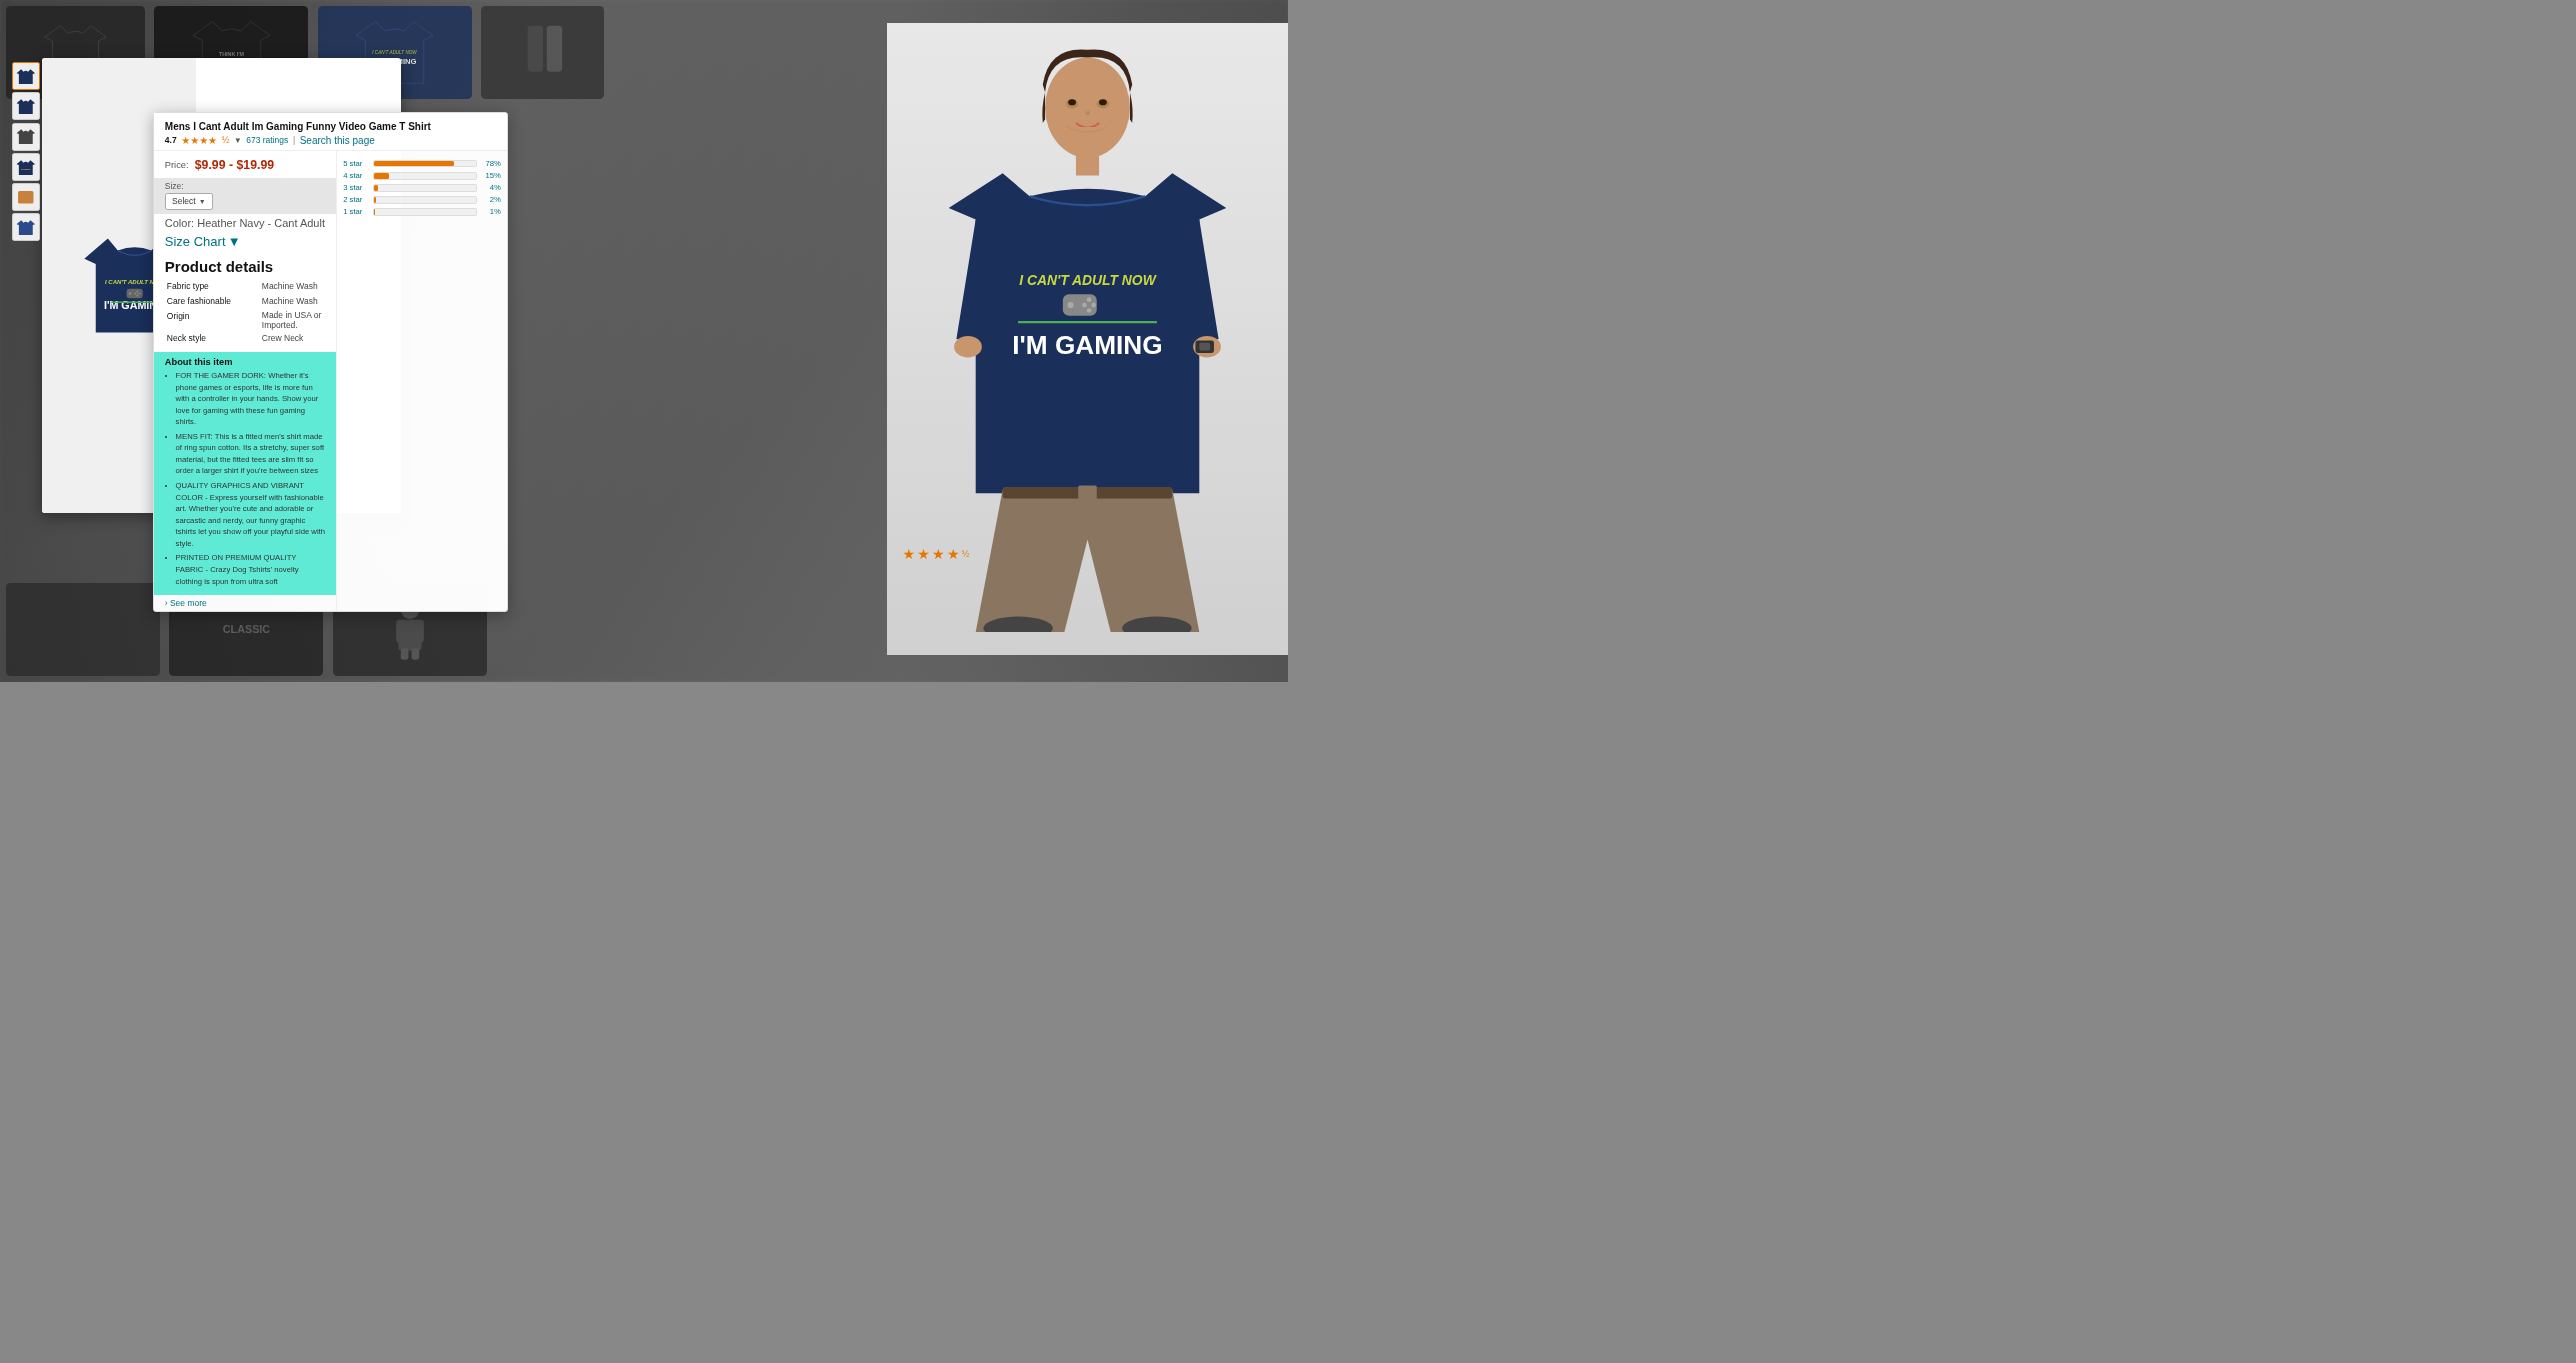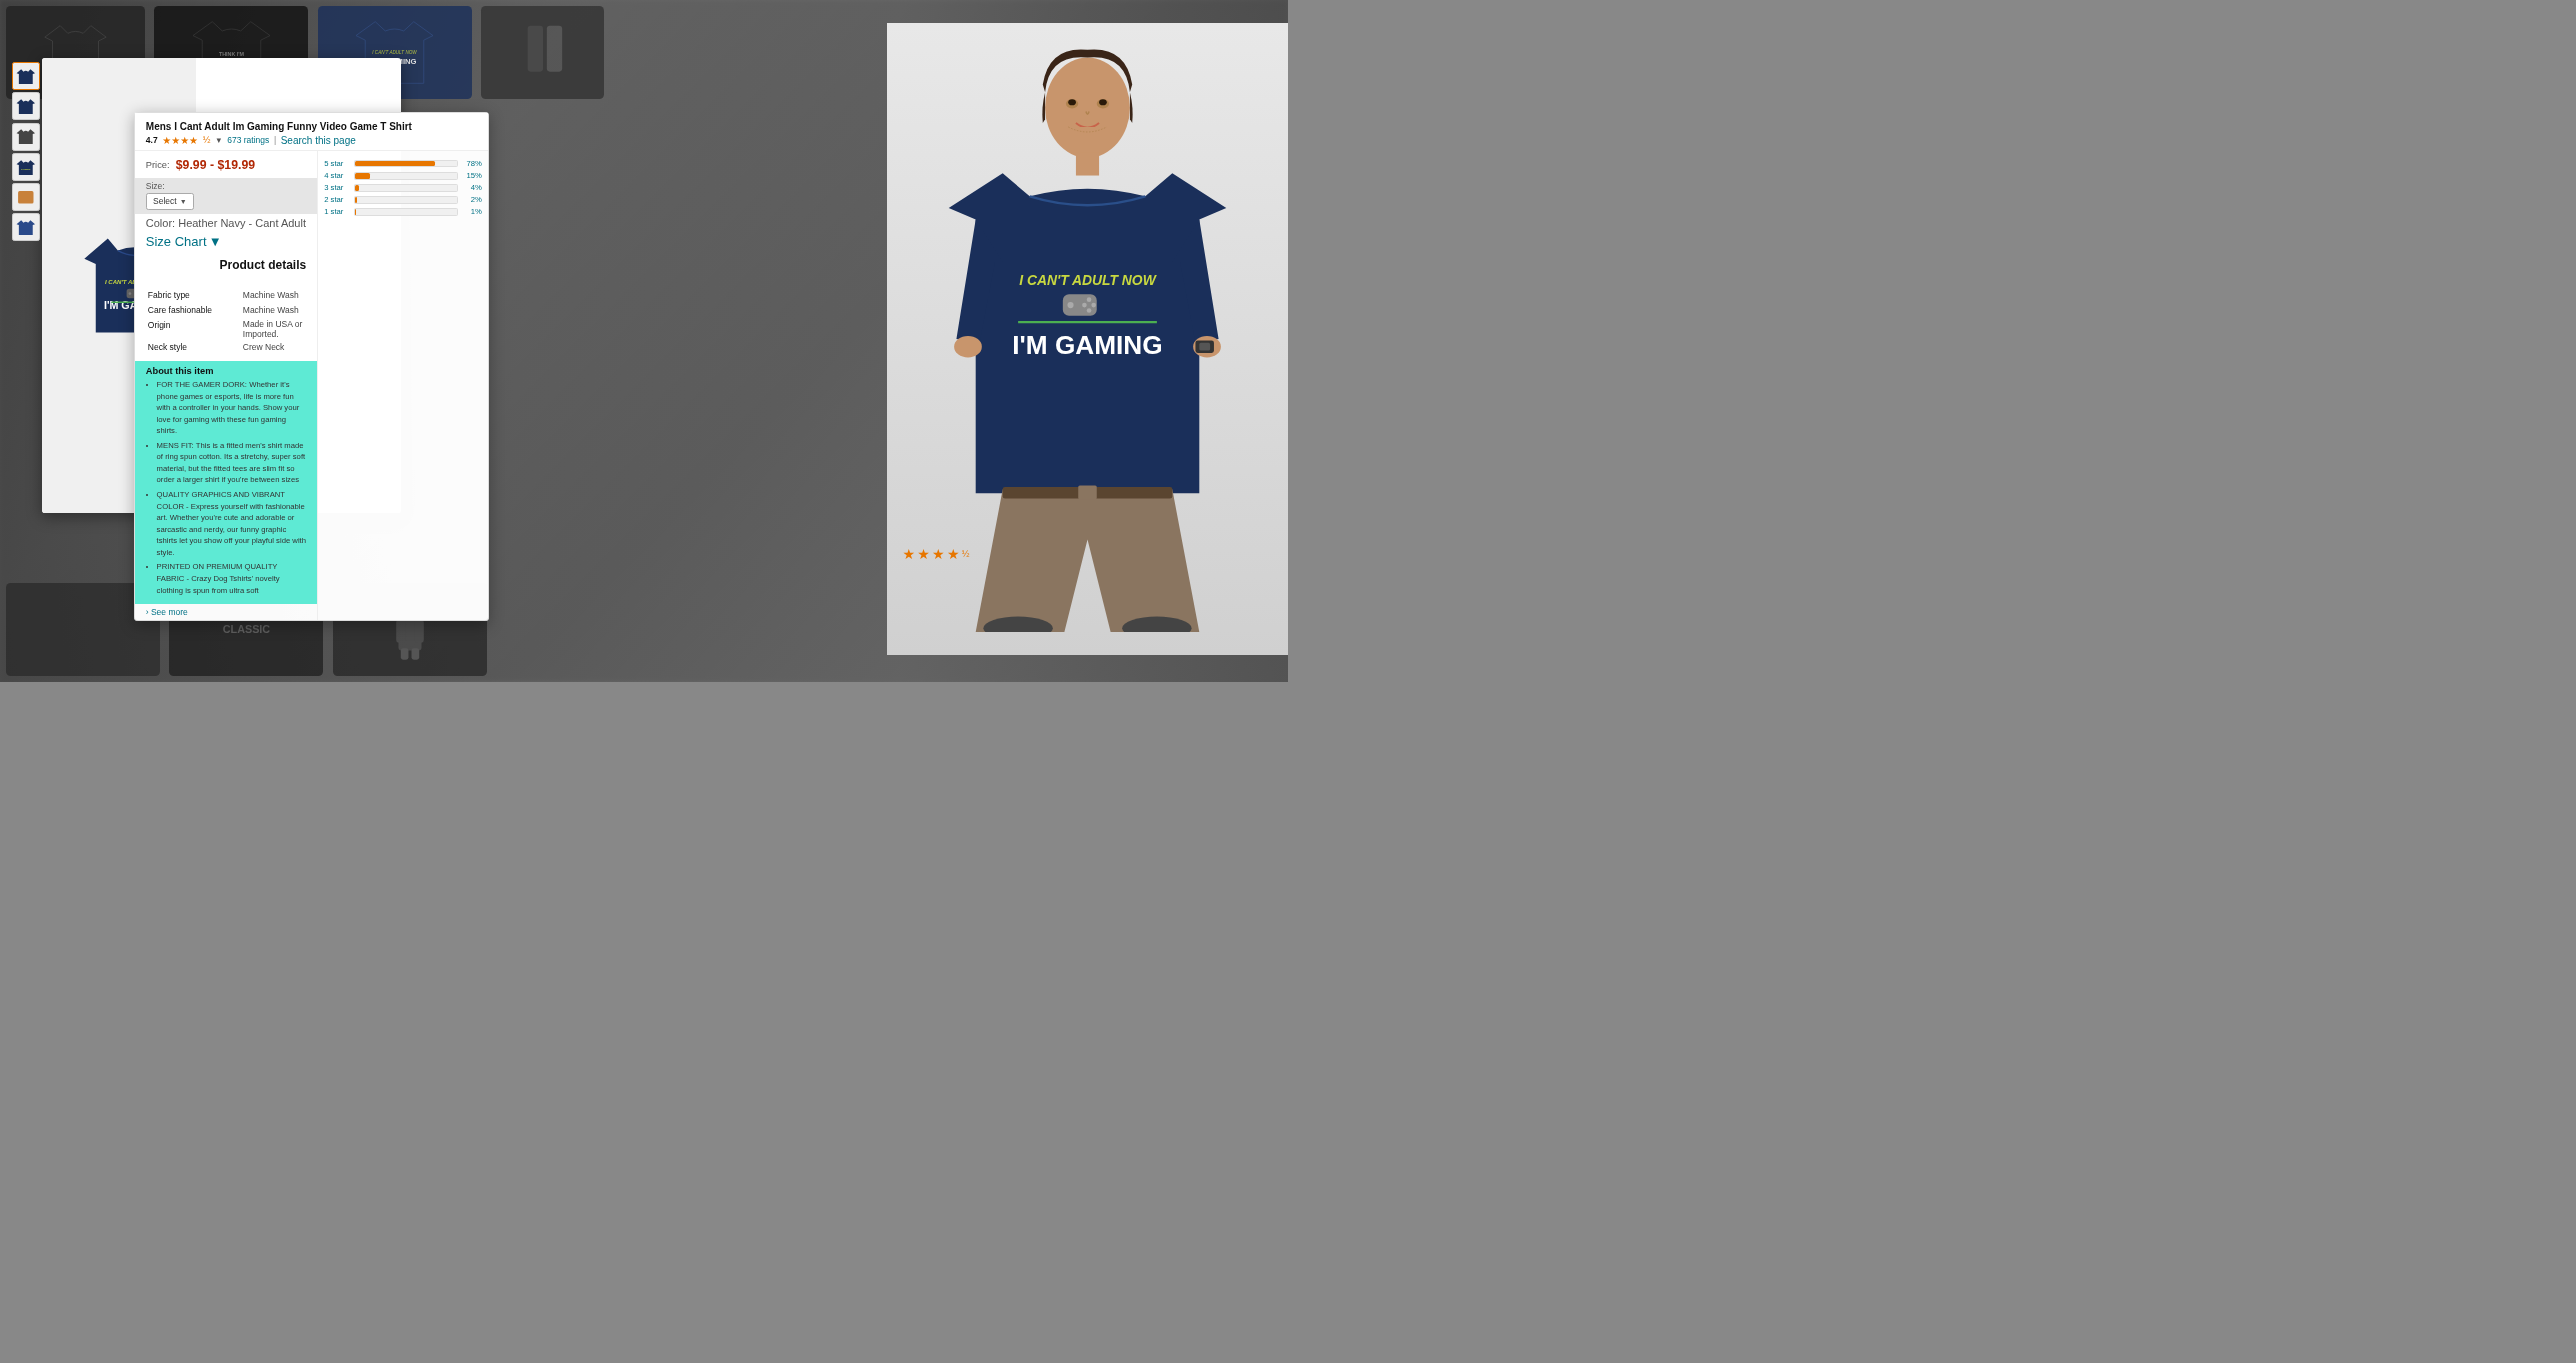--- a/index.html
+++ b/index.html
@@ -55,21 +55,21 @@
 
     .product-info {
       flex: 1;
       padding: 9.3px;
       overflow-y: auto;
     }
 
     
     .rating-overlay {
       position: absolute;
-      left: 134px;
+      left: 153px;
       top: 112px;
       width: 355px;
       background: rgba(255,255,255,0.98);
       border: 0.8px solid #ddd;
       border-radius: 3.1px;
       box-shadow: 0 3.1px 15.4px rgba(0,0,0,0.3);
       z-index: 20;
       padding: 0;
     }
 
@@ -197,25 +197,24 @@
       gap: 2.3px;
     }
 
     
     .details-section {
       padding: 4.6px 10.8px;
       background: #fff;
     }
 
     .details-title {
-      font-size: 12px;
+      font-size: 15px;
       font-weight: bold;
       color: #111;
-      margin-bottom: 15px;
-      text-align: right;
+      margin-bottom: 3px;
     }
 
     .details-table {
       width: 100%;
       font-size: 8.5px;
     }
 
     .details-table tr td:first-child {
       color: #111;
       font-weight: 500;

